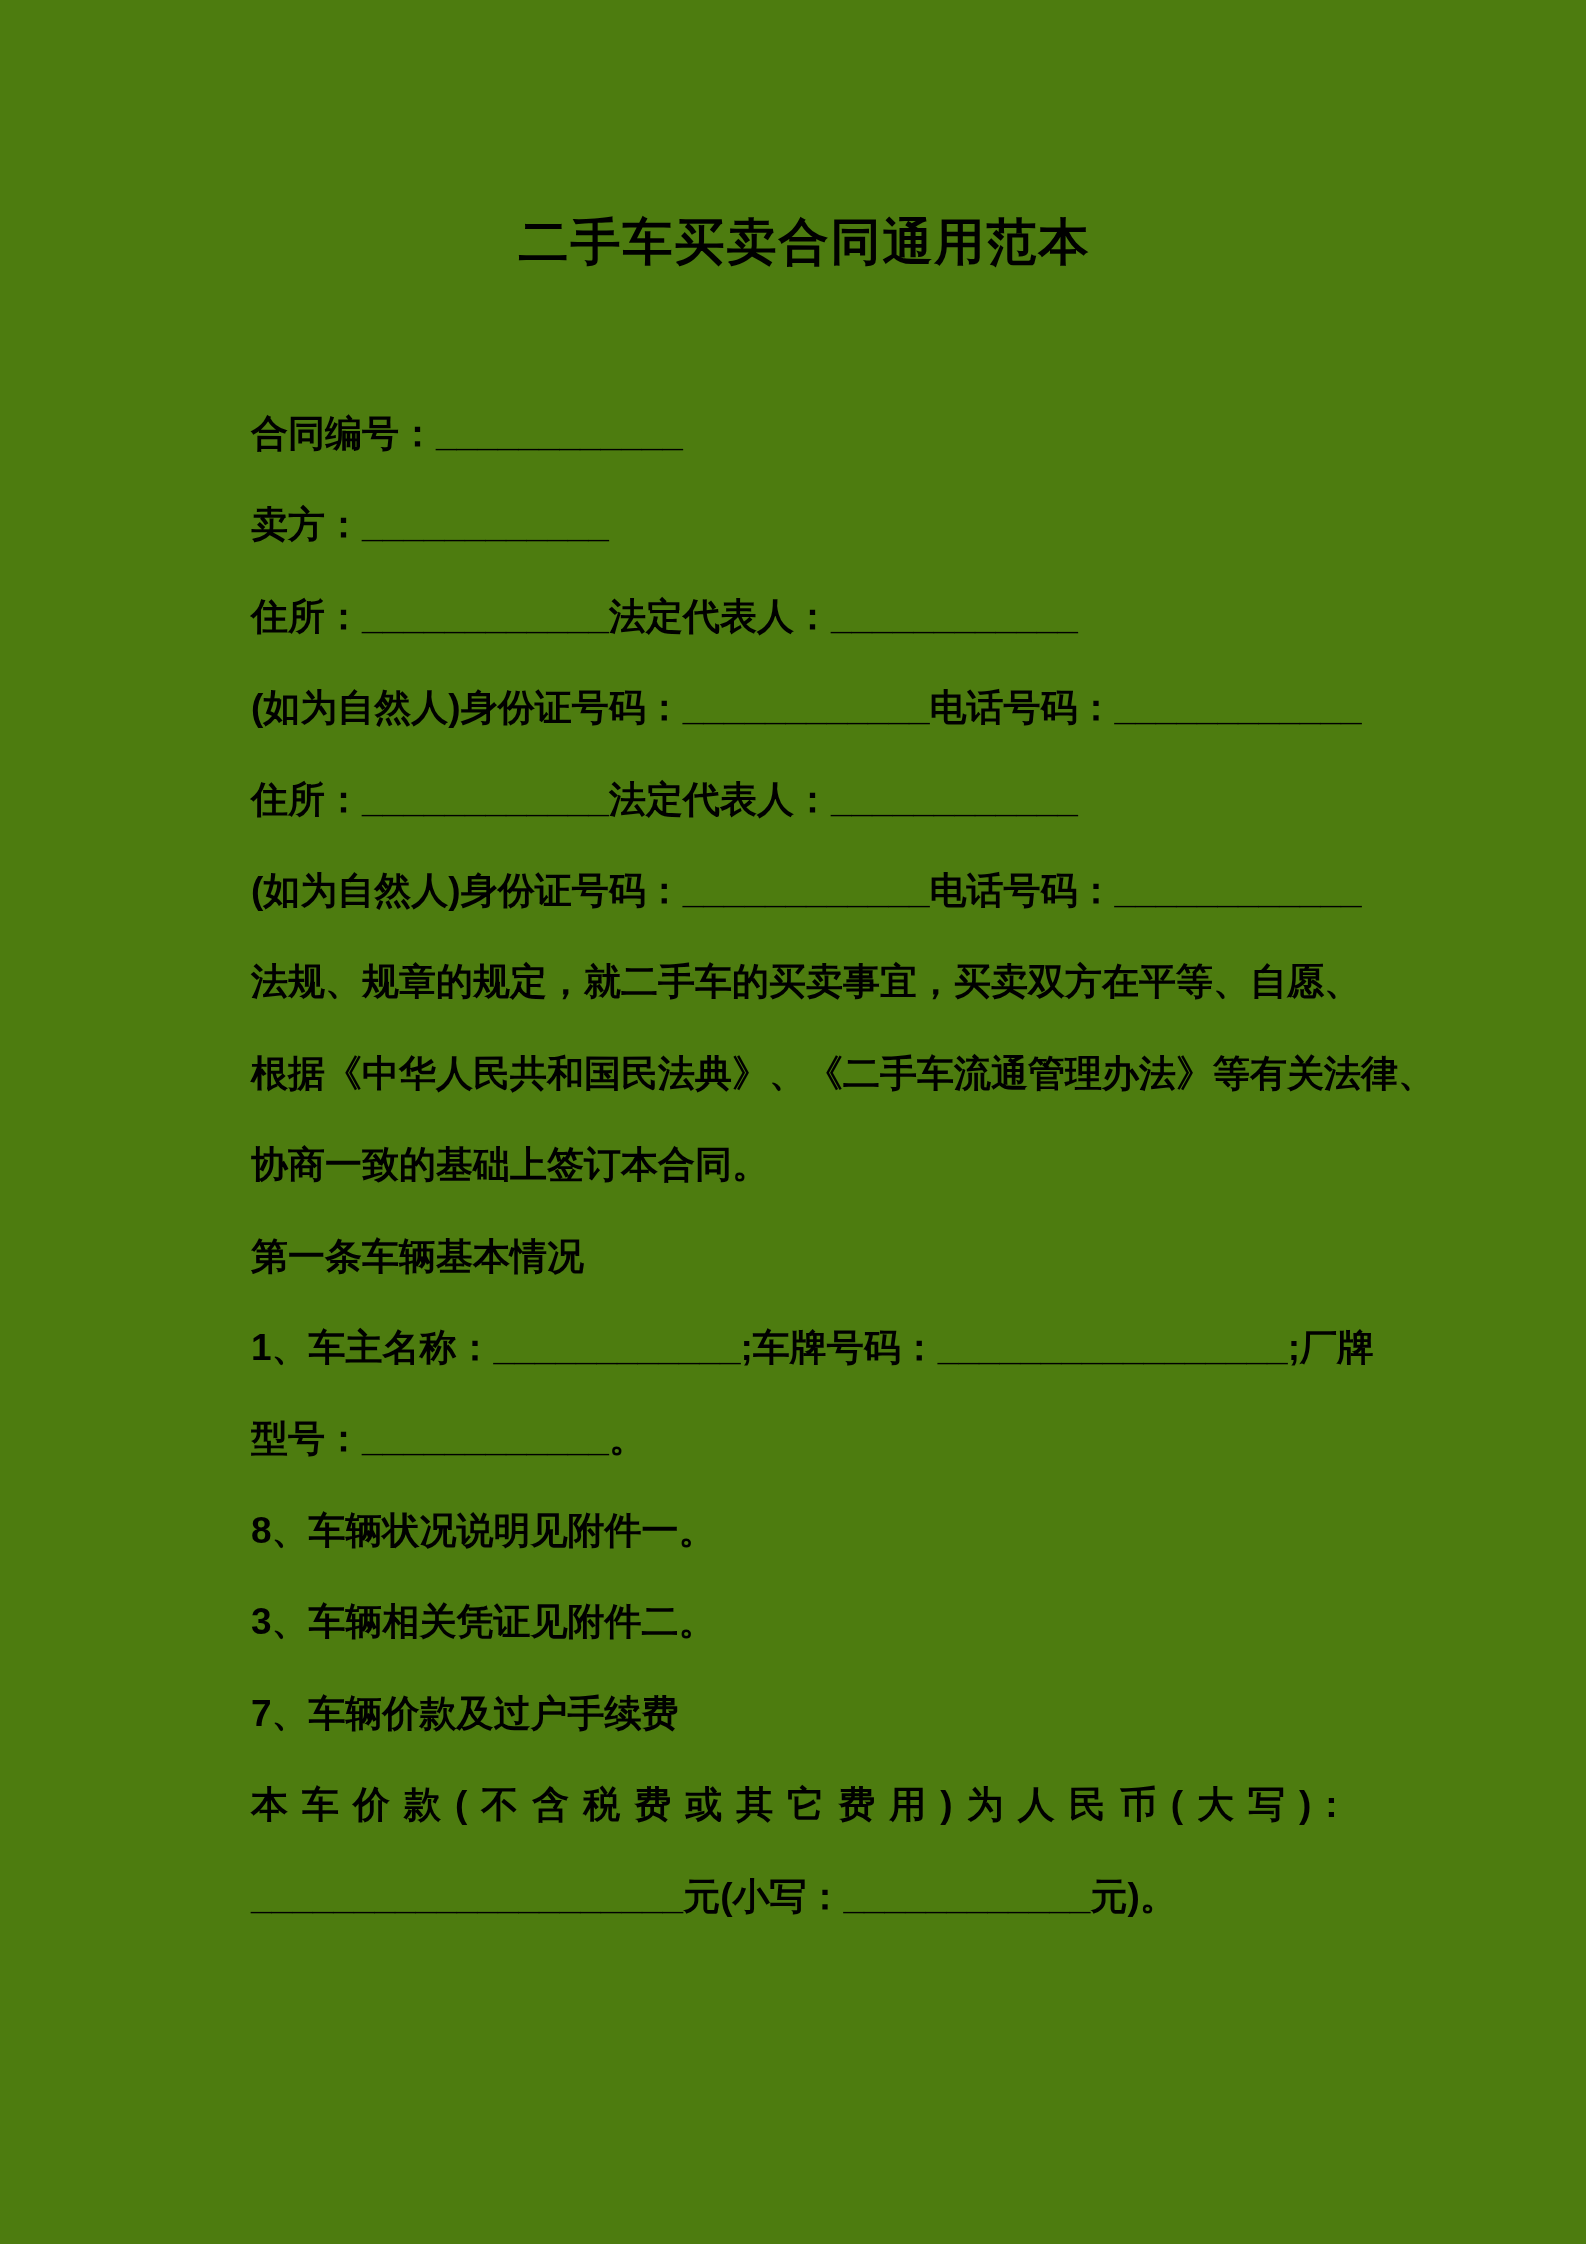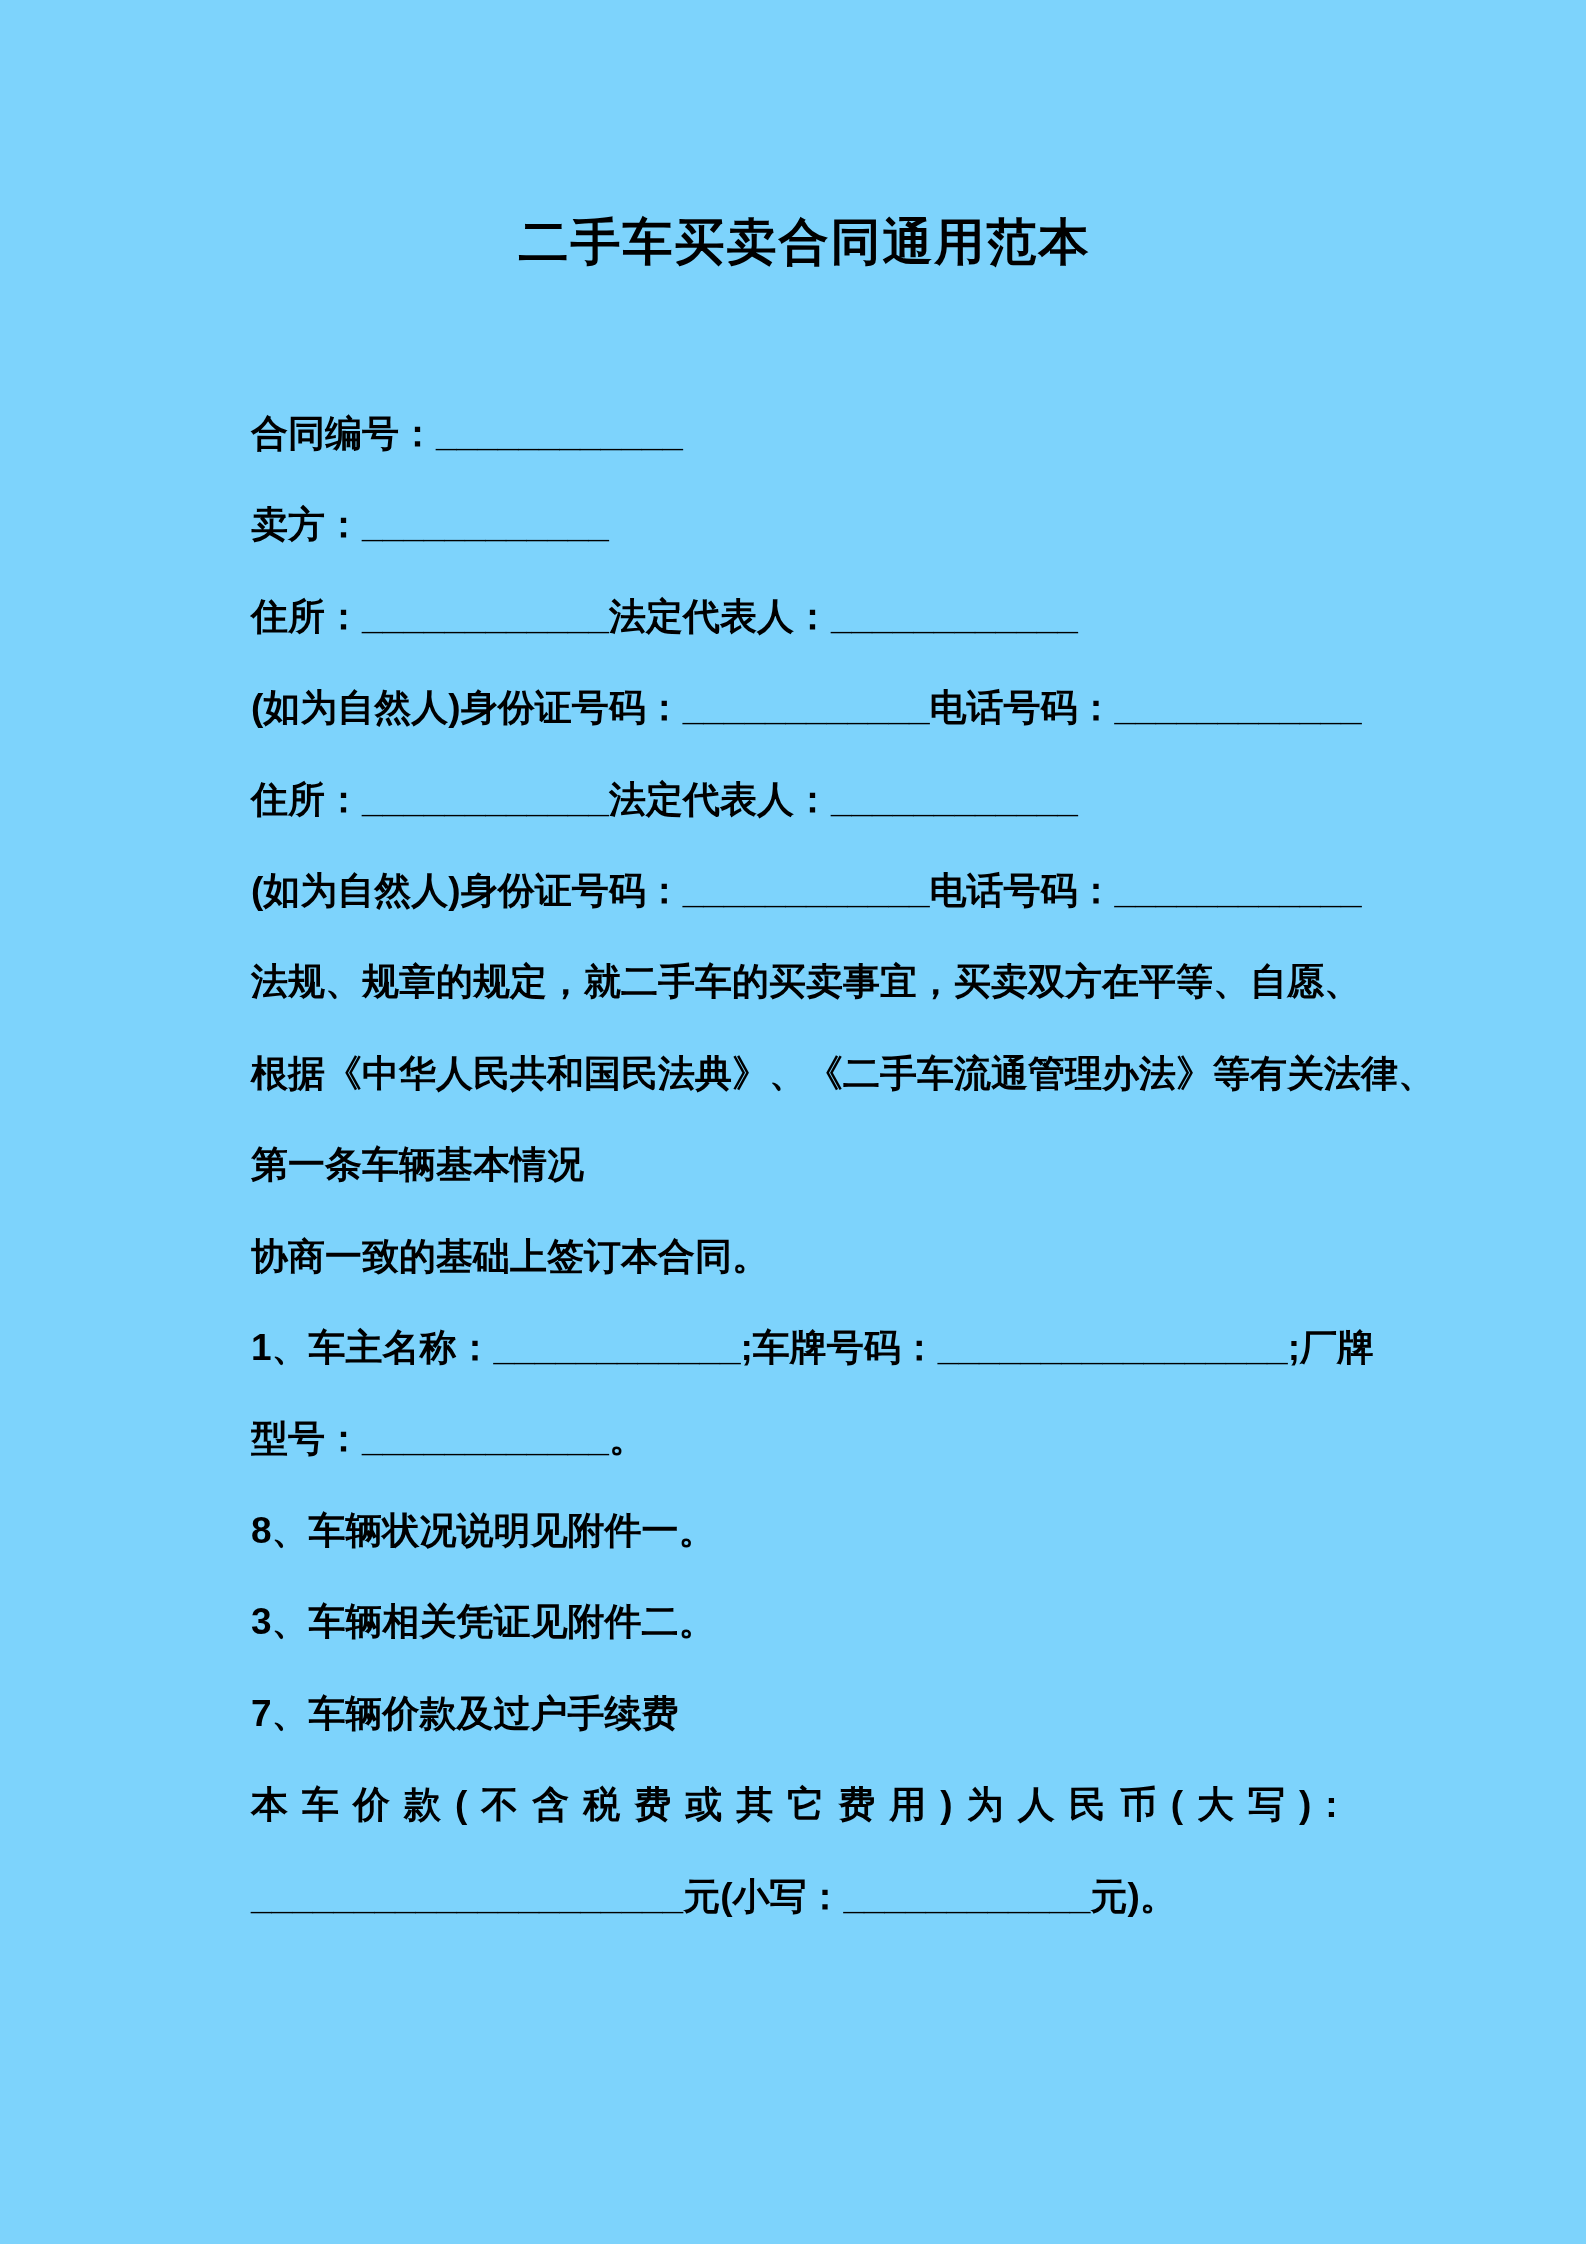--- a/index.html
+++ b/index.html
@@ -5,21 +5,21 @@
   html, body {
     margin: 0;
     padding: 0;
     background: #ffffff;
   }
   .page {
     position: relative;
     width: 1586px;
     height: 2244px;
     margin: 0 auto;
-    background: #7dd3fc;
+    background: #4d7c0f;
     overflow: hidden;
     font-family: "Liberation Sans", "DejaVu Sans", sans-serif;
     font-weight: bold;
     color: #000000;
   }
   .content {
     padding-left: 243px;
     padding-right: 220px;
   }
   .doc-title {
@@ -51,22 +51,22 @@
     <h1 class="doc-title">二手车买卖合同通用范本</h1>
     <div class="doc-body">
         <p class="doc-line">合同编号：____________</p>
         <p class="doc-line">卖方：____________</p>
         <p class="doc-line">住所：____________法定代表人：____________</p>
         <p class="doc-line">(如为自然人)身份证号码：____________电话号码：____________</p>
         <p class="doc-line">住所：____________法定代表人：____________</p>
         <p class="doc-line">(如为自然人)身份证号码：____________电话号码：____________</p>
         <p class="doc-line">法规、规章的规定，就二手车的买卖事宜，买卖双方在平等、自愿、</p>
         <p class="doc-line">根据《中华人民共和国民法典》、《二手车流通管理办法》等有关法律、</p>
+        <p class="doc-line">协商一致的基础上签订本合同。</p>
         <p class="doc-line">第一条车辆基本情况</p>
-        <p class="doc-line">协商一致的基础上签订本合同。</p>
         <p class="doc-line">1、车主名称：____________;车牌号码：_________________;厂牌</p>
         <p class="doc-line">型号：____________。</p>
         <p class="doc-line">8、车辆状况说明见附件一。</p>
         <p class="doc-line">3、车辆相关凭证见附件二。</p>
         <p class="doc-line">7、车辆价款及过户手续费</p>
         <p class="doc-line justified">本车价款(不含税费或其它费用)为人民币(大写):</p>
         <p class="doc-line">_____________________元(小写：____________元)。</p>
       </div>
   </div>
 </div>

